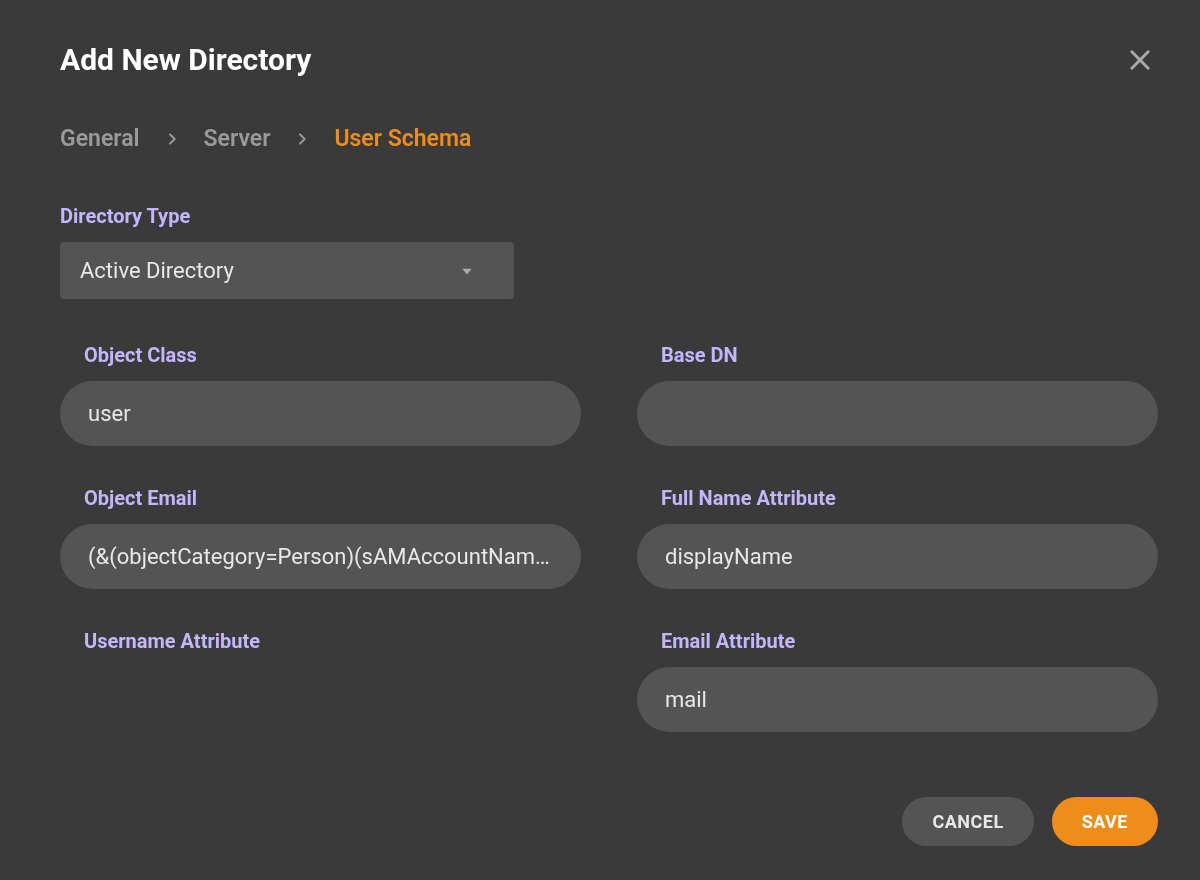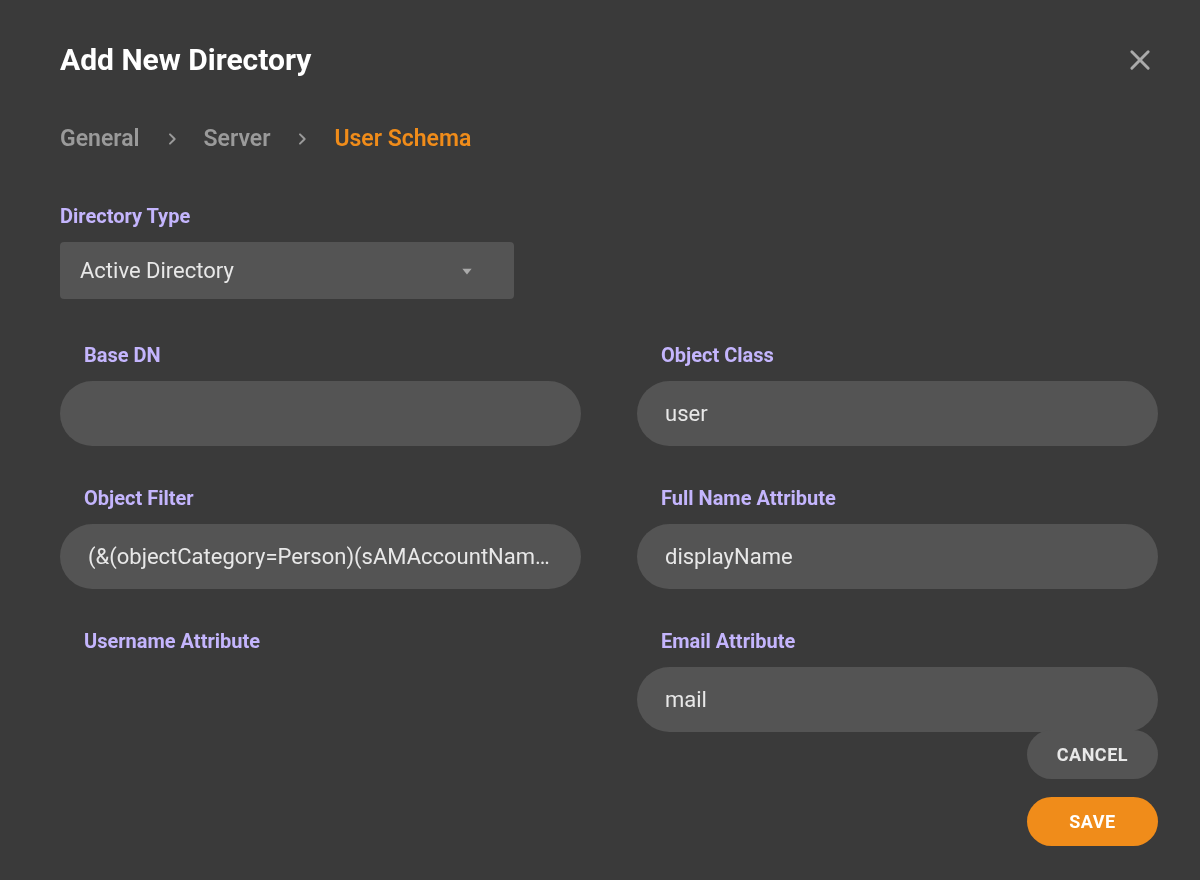--- a/index.html
+++ b/index.html
@@ -165,21 +165,20 @@
     .text-input::placeholder {
       color: #888888;
     }
     
     .dialog-footer {
       position: absolute;
       bottom: 34px;
       right: 42px;
       display: flex;
       gap: 18px;
-      flex-direction: column;
     }
     
     .btn {
       border: none;
       border-radius: 28px;
       padding: 14px 30px;
       font-size: 18px;
       font-weight: 700;
       cursor: pointer;
       font-family: inherit;
@@ -241,31 +240,31 @@
           <svg viewBox="0 0 24 24" fill="currentColor">
             <polygon points="4,8 20,8 12,18"></polygon>
           </svg>
         </span>
       </div>
     </div>
 
     <div class="form-grid">
 
       <div class="form-field">
+        <label class="field-label">Object Class</label>
+        <input type="text" class="text-input" value="user" style="">
+      </div>
+
+      <div class="form-field">
         <label class="field-label">Base DN</label>
         <input type="text" class="text-input" value="" style="">
       </div>
 
       <div class="form-field">
-        <label class="field-label">Object Class</label>
-        <input type="text" class="text-input" value="user" style="">
-      </div>
-
-      <div class="form-field">
-        <label class="field-label">Object Filter</label>
+        <label class="field-label">Object Email</label>
         <input type="text" class="text-input" value="(&amp;(objectCategory=Person)(sAMAccountName=*))" style="">
       </div>
 
       <div class="form-field">
         <label class="field-label">Full Name Attribute</label>
         <input type="text" class="text-input" value="displayName" style="">
       </div>
 
       <div class="form-field">
         <label class="field-label">Username Attribute</label>

